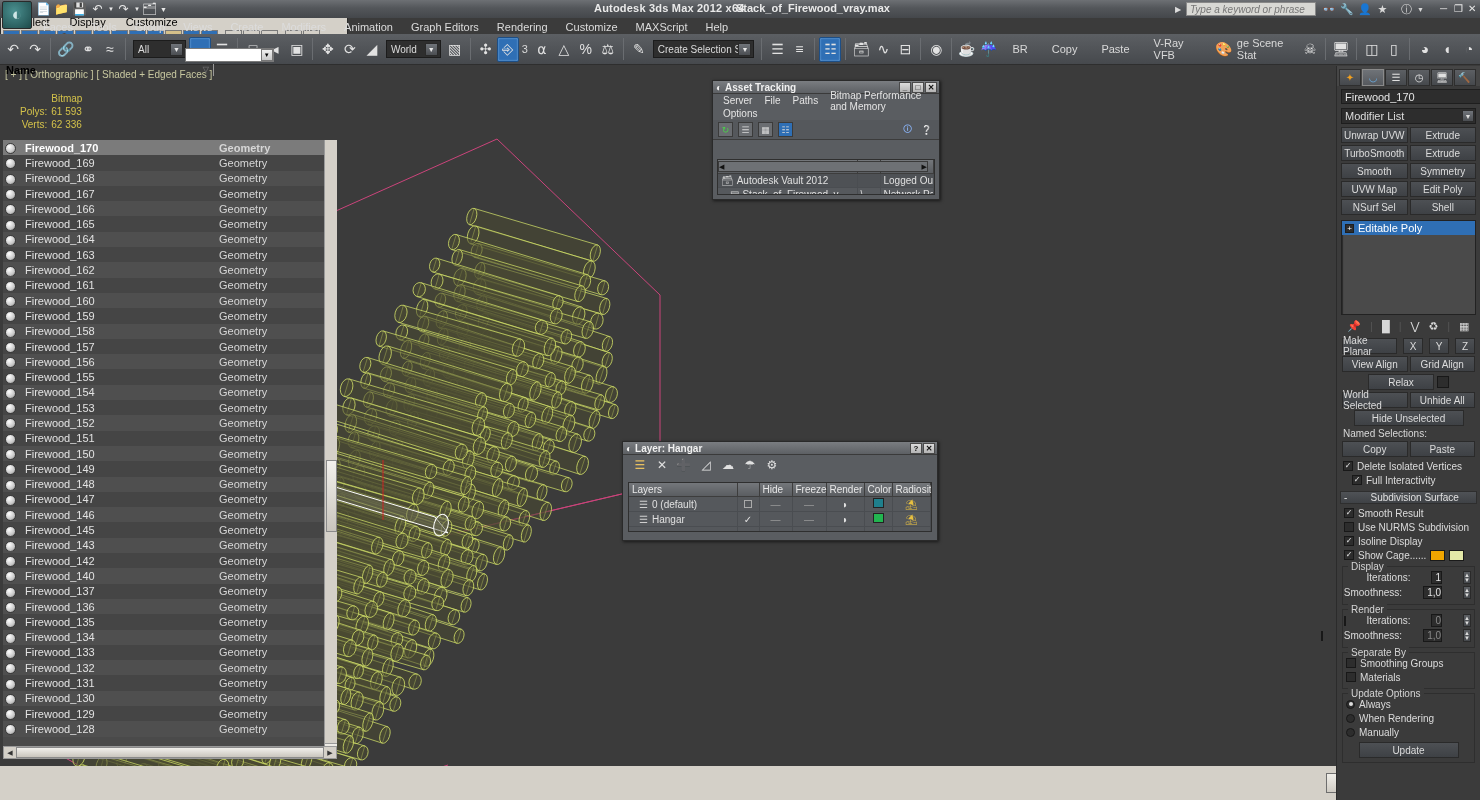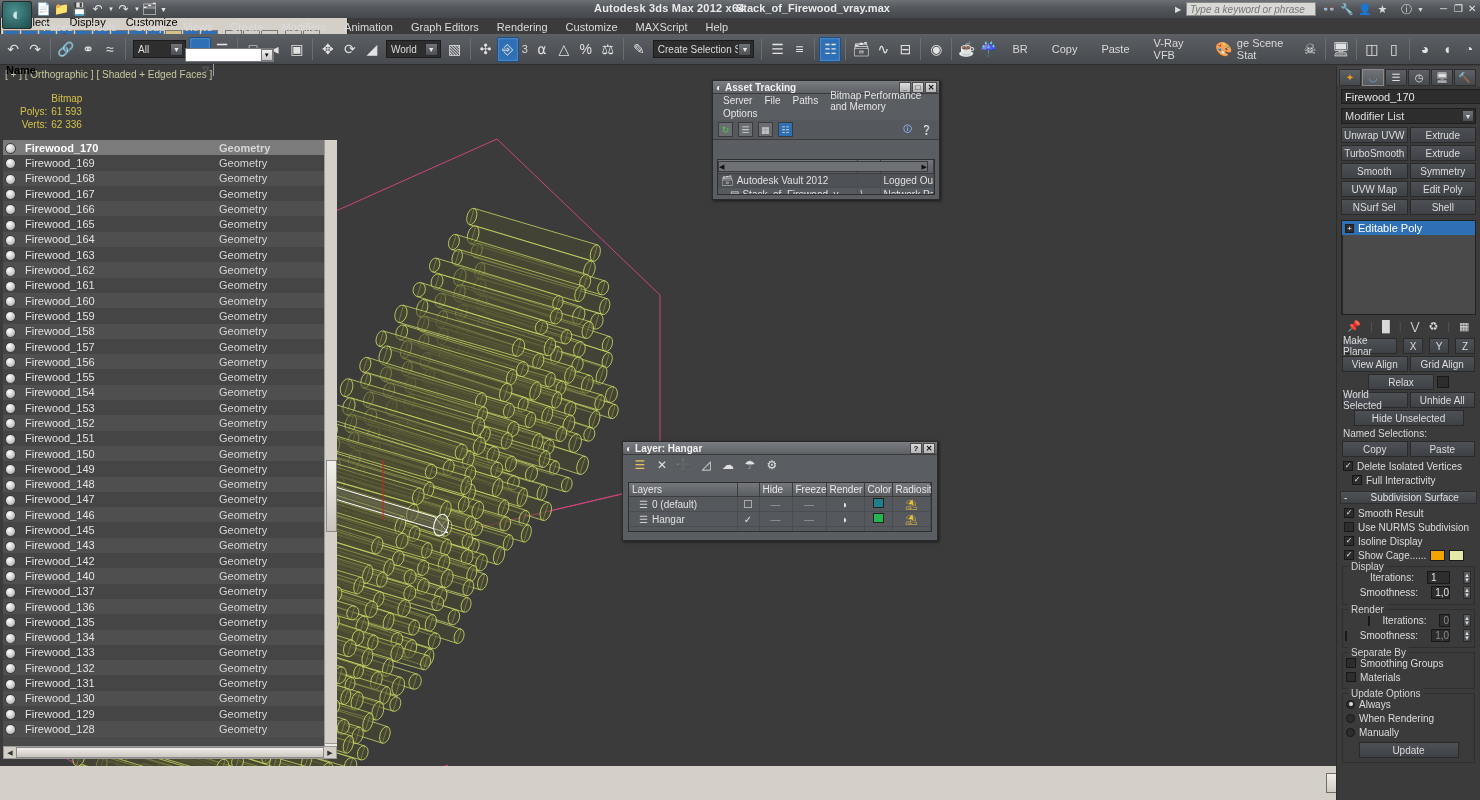--- a/index.html
+++ b/index.html
@@ -160,21 +160,21 @@
   .stack .plus { width:9px;height:9px;border:1px solid #1e1e1e; background:#2d2d2d; color:#fff; font-size:8px; margin-right:4px; display:flex;align-items:center;justify-content:center; line-height:7px;}
   .stackbar { display:flex; align-items:center; justify-content:space-around; height:18px; padding:0 6px; color:#d8d8d8; font-size:11px;}
   .rollup { margin:3px 3px 0 3px;}
   .rollup-hdr { height:13px; background:linear-gradient(#4f5256,#3f4246); border:1px solid #2e2e2e; font-size:10px; color:#e0e0e0; display:flex;align-items:center; padding-left:3px; gap:6px;}
   .grp { border:1px solid #2e2e2e; margin:4px 2px 2px 2px; padding:3px 3px 4px 3px; position:relative;}
   .grp-t { position:absolute; top:-6px; left:5px; background:#3b3b3b; padding:0 3px; font-size:10px; color:#d4d4d4;}
   .chk { display:flex; align-items:center; gap:4px; font-size:10px; color:#dcdcdc; height:14px;}
   .box { width:10px;height:10px; background:#2d2d2d; border:1px solid #181818; display:flex;align-items:center;justify-content:center; font-size:8px; color:#e8e8e8; line-height:8px;}
   .rad { width:9px;height:9px; border-radius:50%; background:#2d2d2d; border:1px solid #181818; display:flex;align-items:center;justify-content:center;}
   .rad i { width:4px;height:4px;border-radius:50%;background:#dcdcdc; display:block;}
-  .spin { display:flex; align-items:center; justify-content:flex-end; gap:13px; height:15px; font-size:10px; color:#dcdcdc;margin-left:24px;}
+  .spin { display:flex; align-items:center; justify-content:flex-end; gap:21px; height:15px; font-size:10px; color:#dcdcdc;margin-left:24px;}
   .spin .v { width:42px;height:13px; background:#2d2d2d; border:1px solid #181818; color:#e4e4e4; font-size:10px; padding-left:3px; display:flex;align-items:center;}
   .spin .sp { width:11px;height:13px; background:linear-gradient(#5a5d61,#45484c); border:1px solid #2a2a2a; display:flex; flex-direction:column; align-items:center; justify-content:center; font-size:6px; color:#ddd; line-height:5px;}
   .cagecol { width:15px;height:11px; border:1px solid #1a1a1a;}
 </style>
 </head>
 <body>
 
 <div class="app">
 
   <div class="viewport">

